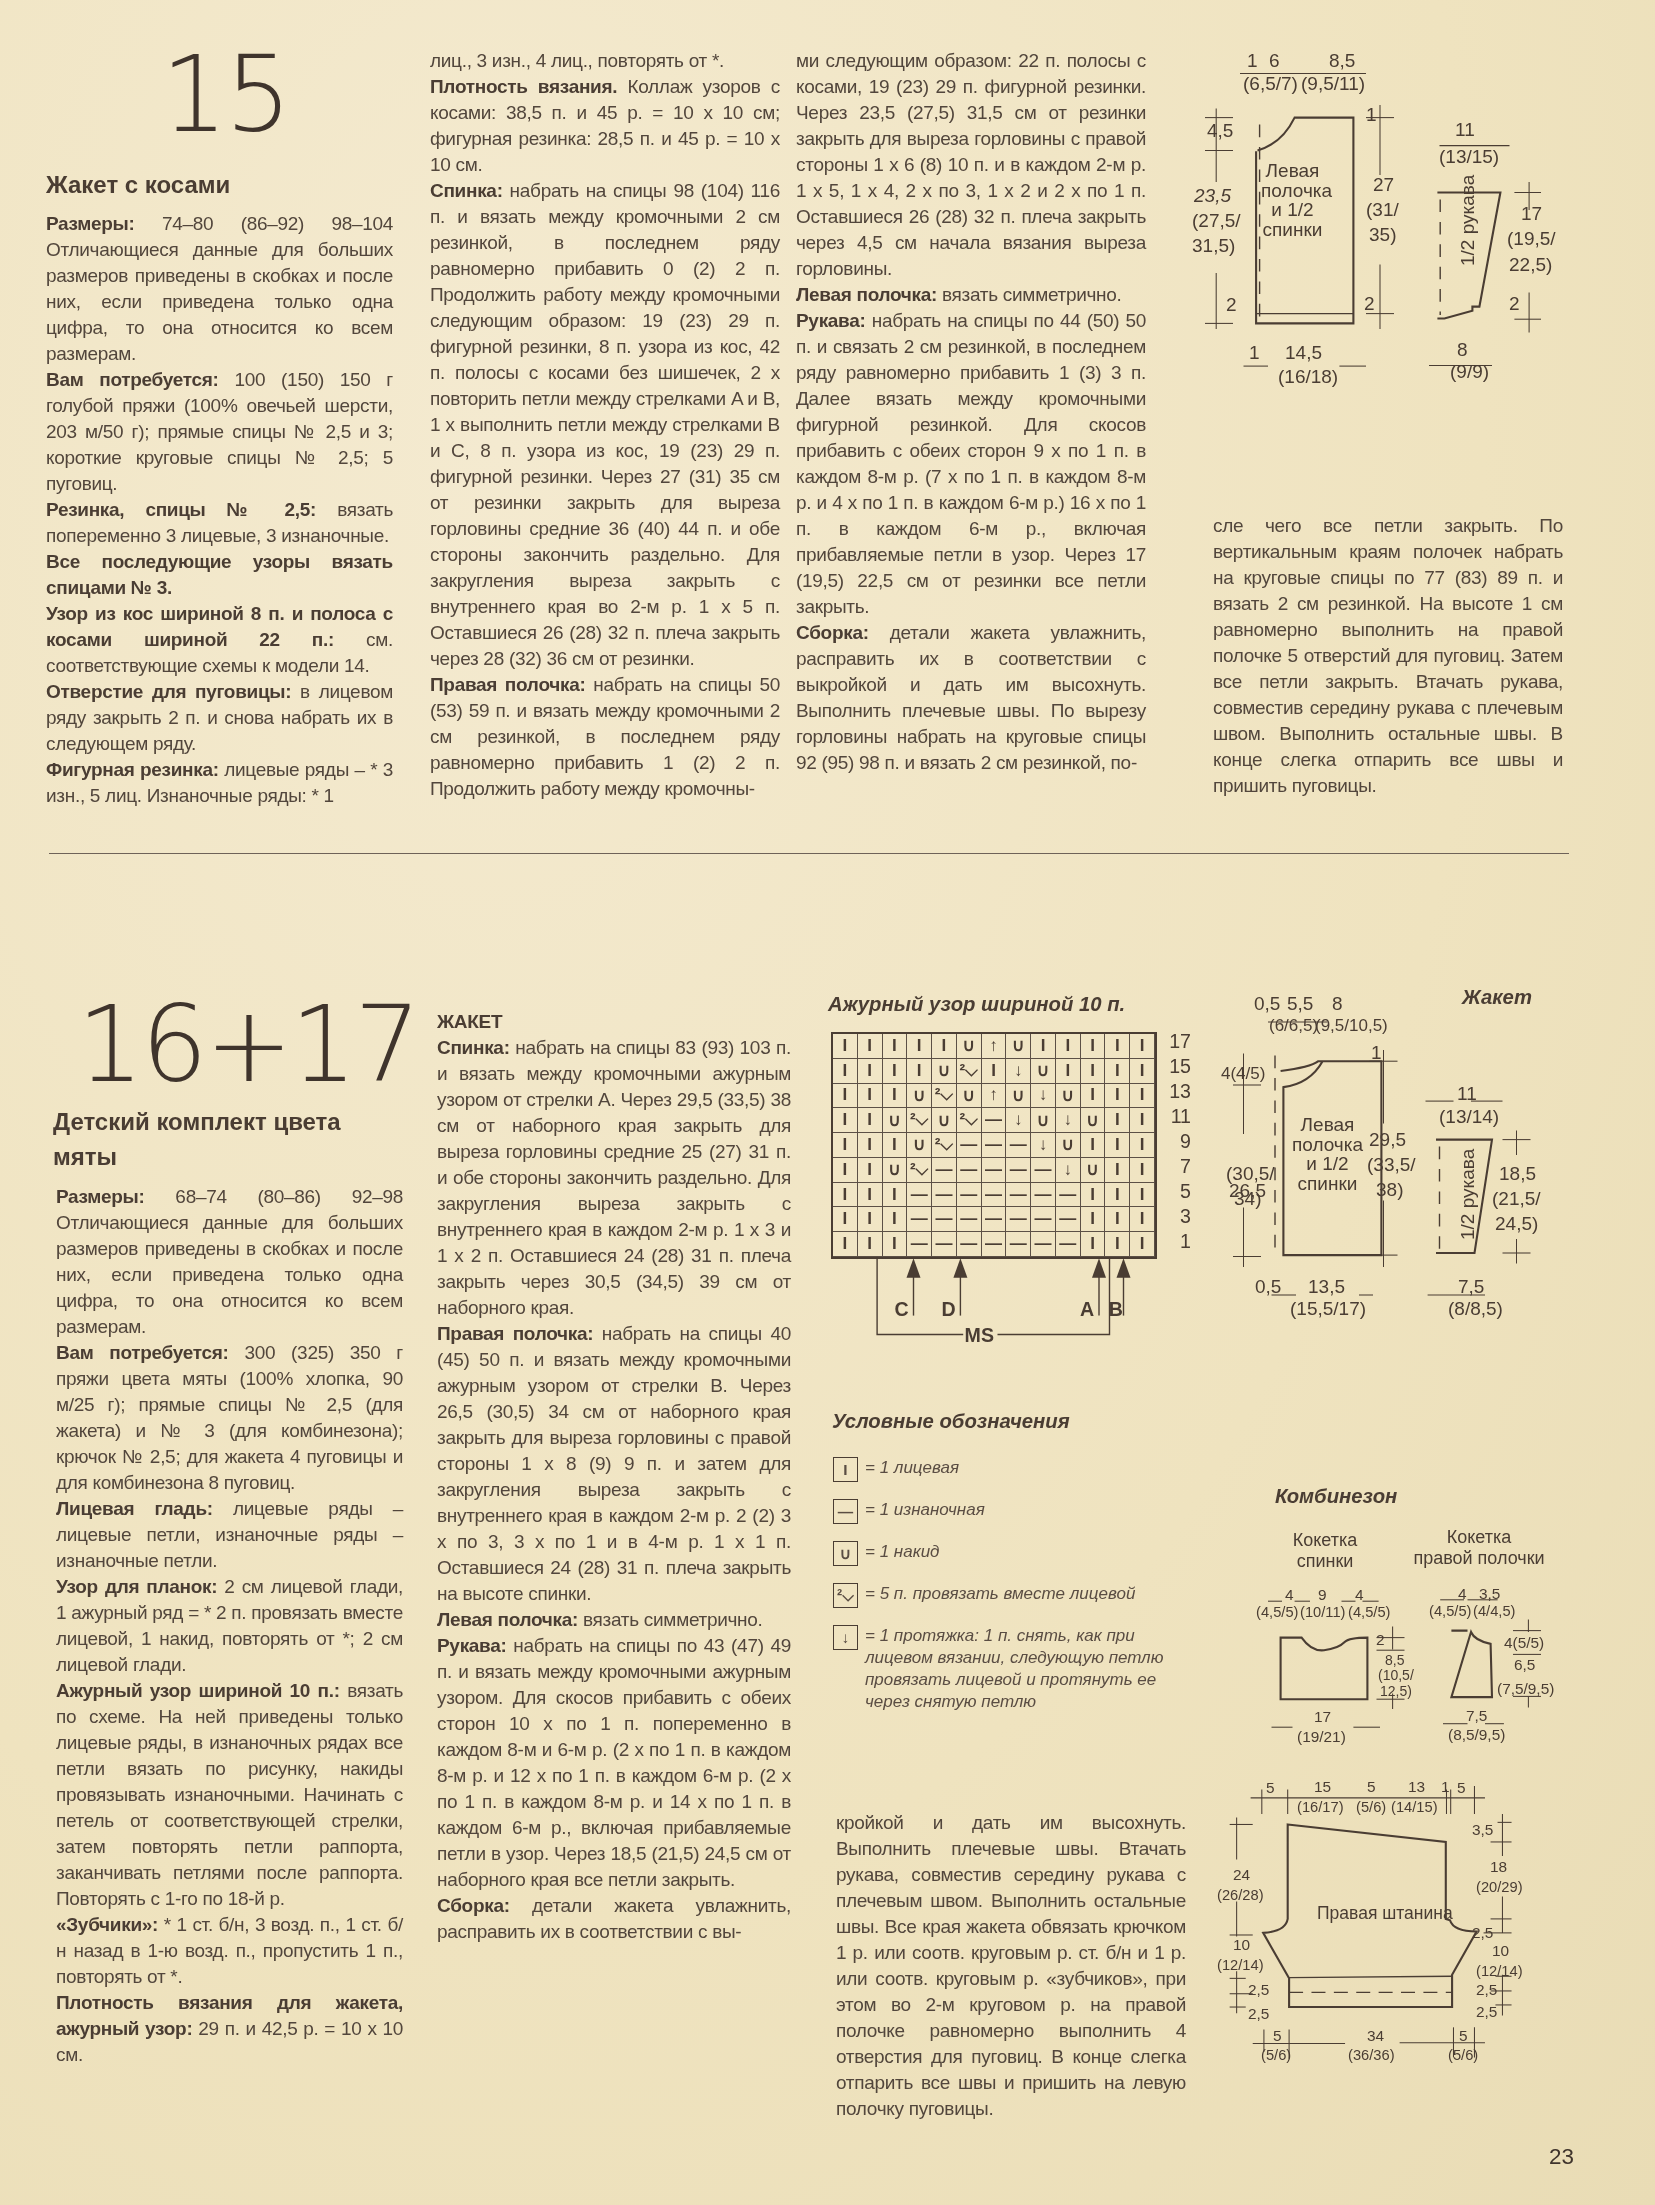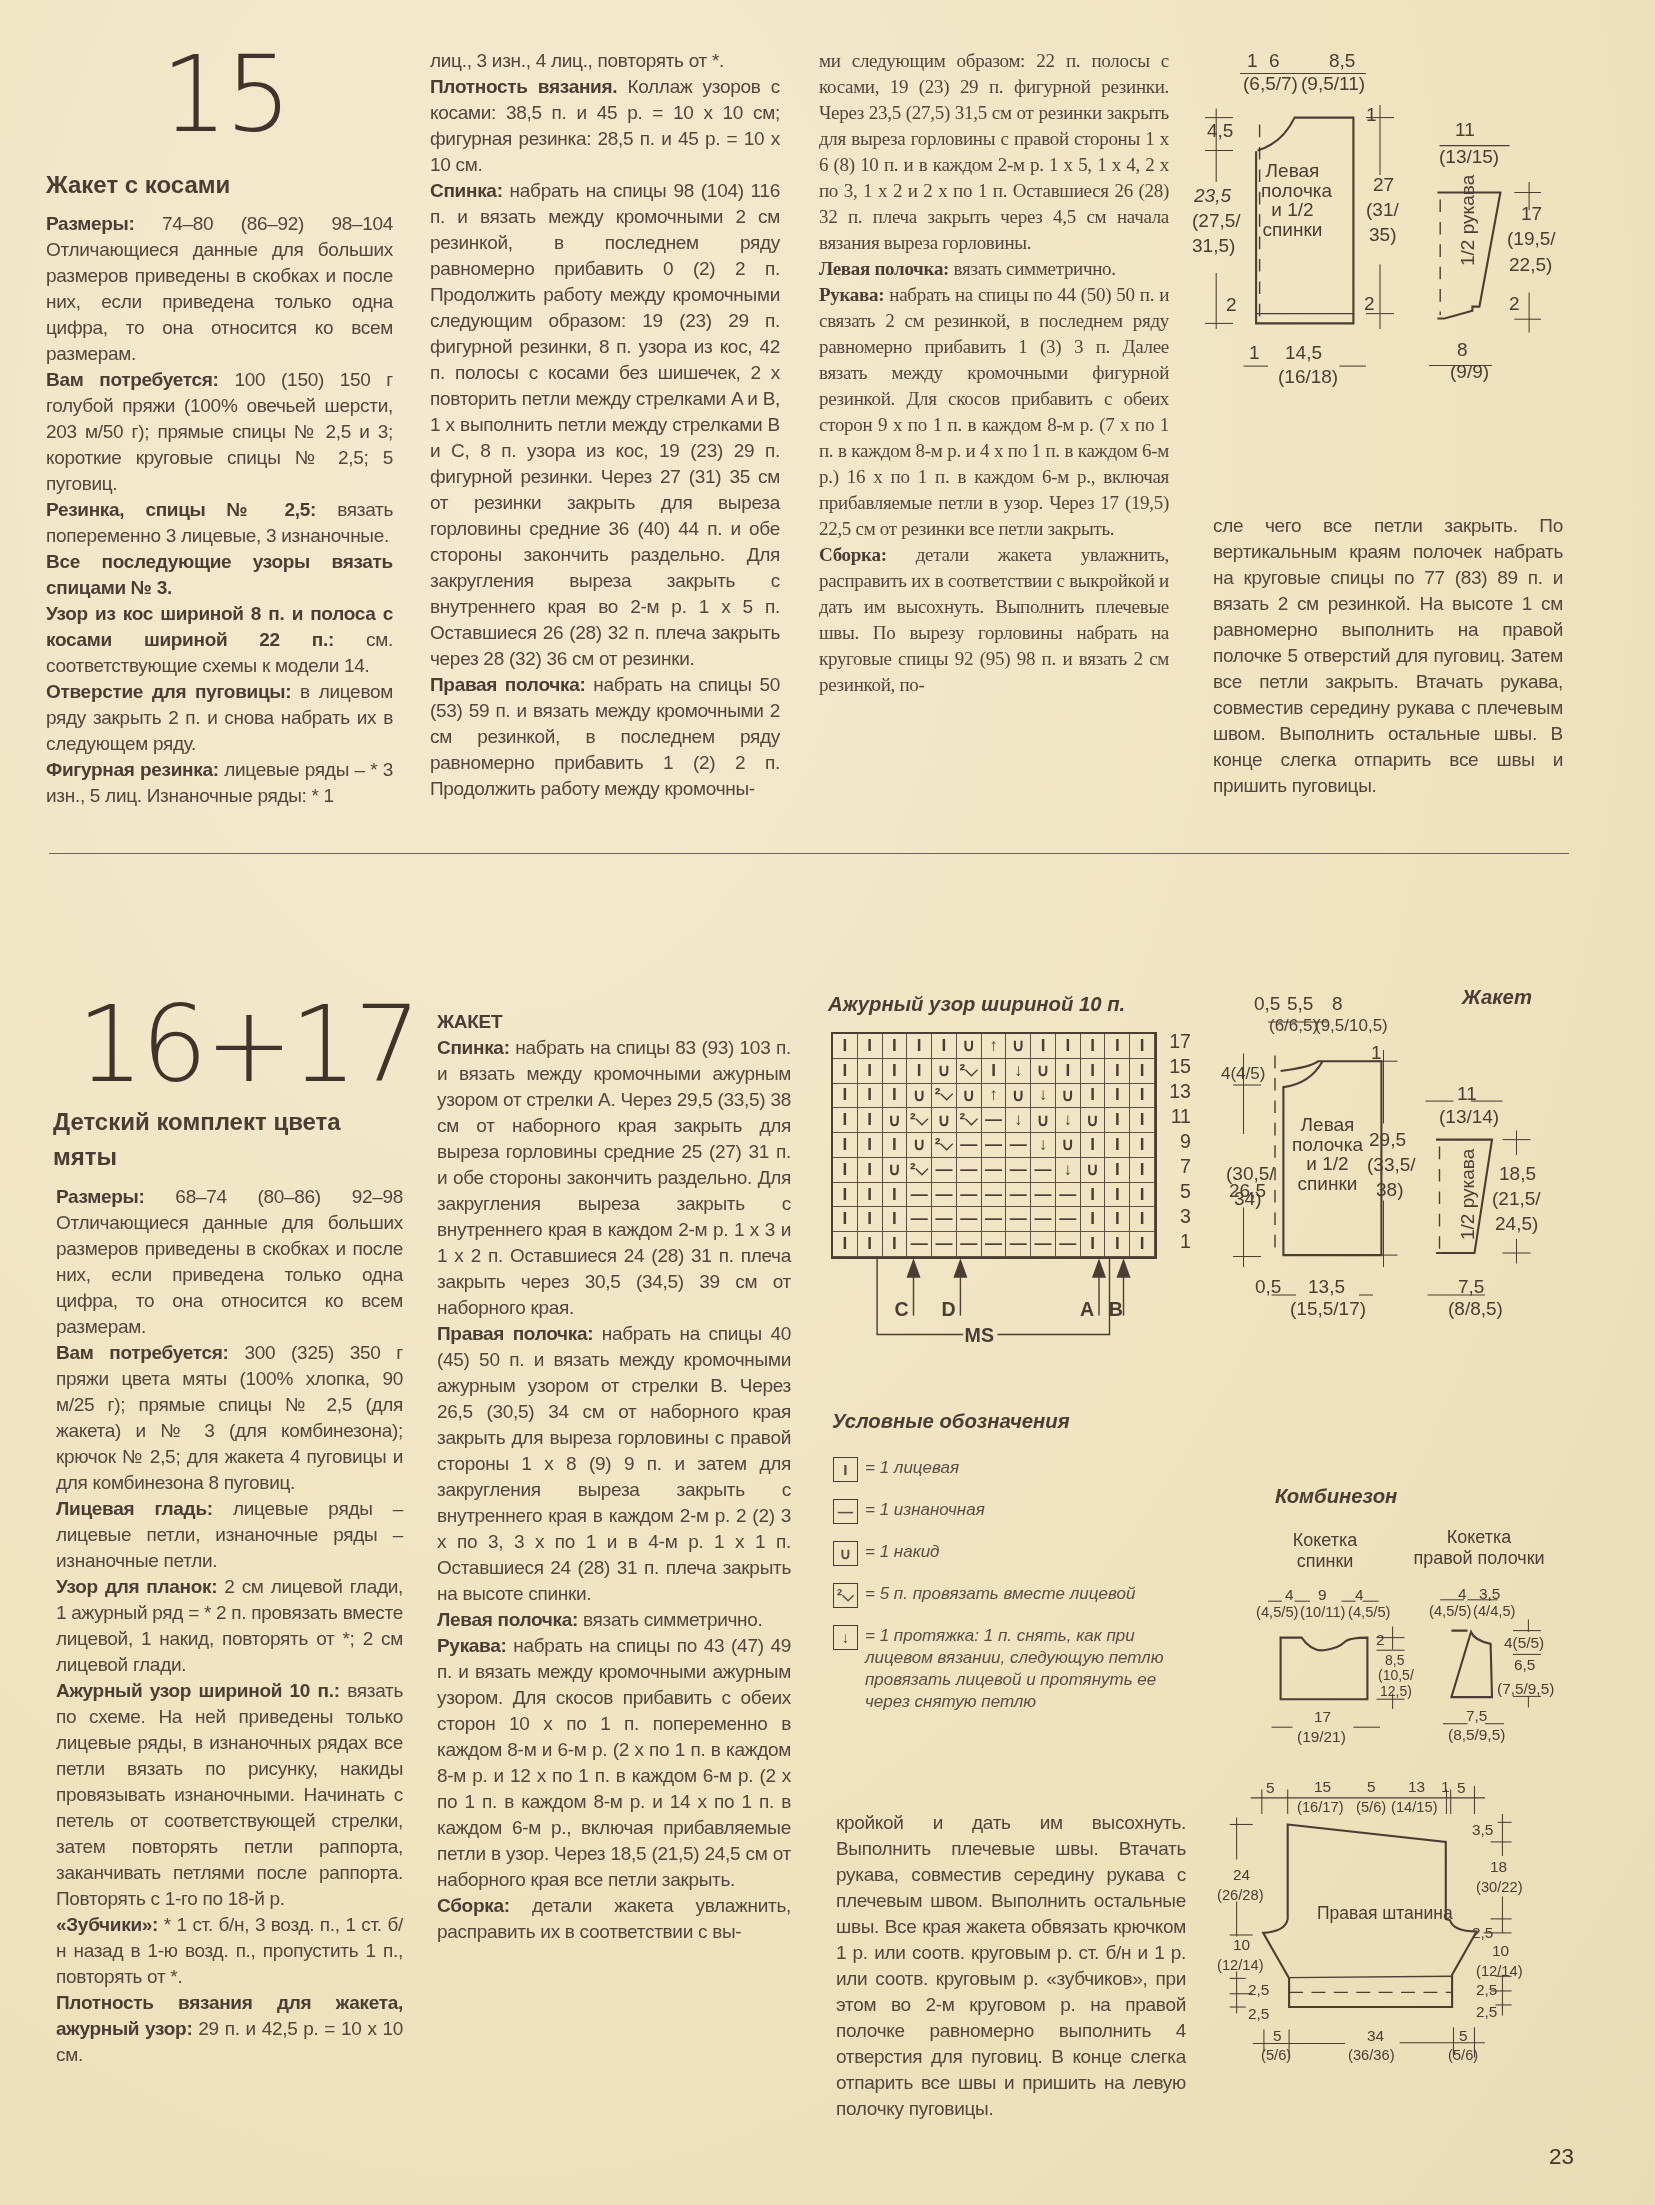--- a/index.html
+++ b/index.html
@@ -84,21 +84,21 @@
     <p><b>Узор из кос шириной 8 п. и полоса с косами шириной 22 п.:</b><span> см. соответствующие схемы к модели 14.</span></p>
     <p><b>Отверстие для пуговицы:</b><span> в лицевом ряду закрыть 2 п. и снова набрать их в следующем ряду.</span></p>
     <p><b>Фигурная резинка:</b><span> лицевые ряды – * 3 изн., 5 лиц. Изнаночные ряды: * 1</span></p>
   </div>
 <div class="col" style="left:430px;top:48px;width:350px;">
     <p><span>лиц., 3 изн., 4 лиц., повторять от *.</span></p>
     <p><b>Плотность вязания.</b><span> Коллаж узоров с косами: 38,5 п. и 45 р. = 10 х 10 см; фигурная резинка: 28,5 п. и 45 р. = 10 х 10 см.</span></p>
     <p><b>Спинка:</b><span> набрать на спицы 98 (104) 116 п. и вязать между кромочными 2 см резинкой, в последнем ряду равномерно прибавить 0 (2) 2 п. Продолжить работу между кромочными следующим образом: 19 (23) 29 п. фигурной резинки, 8 п. узора из кос, 42 п. полосы с косами без шишечек, 2 х повторить петли между стрелками A и B, 1 х выполнить петли между стрелками B и C, 8 п. узора из кос, 19 (23) 29 п. фигурной резинки. Через 27 (31) 35 см от резинки закрыть для выреза горловины средние 36 (40) 44 п. и обе стороны закончить раздельно. Для закругления выреза закрыть с внутреннего края во 2-м р. 1 х 5 п. Оставшиеся 26 (28) 32 п. плеча закрыть через 28 (32) 36 см от резинки.</span></p>
     <p><b>Правая полочка:</b><span> набрать на спицы 50 (53) 59 п. и вязать между кромочными 2 см резинкой, в последнем ряду равномерно прибавить 1 (2) 2 п. Продолжить работу между кромочны-</span></p>
   </div>
-<div class="col" style="left:819px;top:48px;width:350px;font-family:Liberation Serif, serif;">
+<div class="col" style="left:796px;top:48px;width:350px;">
     <p><span>ми следующим образом: 22 п. полосы с косами, 19 (23) 29 п. фигурной резинки. Через 23,5 (27,5) 31,5 см от резинки закрыть для выреза горловины с правой стороны 1 х 6 (8) 10 п. и в каждом 2-м р. 1 х 5, 1 х 4, 2 х по 3, 1 х 2 и 2 х по 1 п. Оставшиеся 26 (28) 32 п. плеча закрыть через 4,5 см начала вязания выреза горловины.</span></p>
     <p><b>Левая полочка:</b><span> вязать симметрично.</span></p>
     <p><b>Рукава:</b><span> набрать на спицы по 44 (50) 50 п. и связать 2 см резинкой, в последнем ряду равномерно прибавить 1 (3) 3 п. Далее вязать между кромочными фигурной резинкой. Для скосов прибавить с обеих сторон 9 х по 1 п. в каждом 8-м р. (7 х по 1 п. в каждом 8-м р. и 4 х по 1 п. в каждом 6-м р.) 16 х по 1 п. в каждом 6-м р., включая прибавляемые петли в узор. Через 17 (19,5) 22,5 см от резинки все петли закрыть.</span></p>
     <p><b>Сборка:</b><span> детали жакета увлажнить, расправить их в соответствии с выкройкой и дать им высохнуть. Выполнить плечевые швы. По вырезу горловины набрать на круговые спицы 92 (95) 98 п. и вязать 2 см резинкой, по-</span></p>
   </div>
 <div class="col" style="left:1213px;top:513px;width:350px;">
     <p><span>сле чего все петли закрыть. По вертикальным краям полочек набрать на круговые спицы по 77 (83) 89 п. и вязать 2 см резинкой. На высоте 1 см равномерно выполнить на правой полочке 5 отверстий для пуговиц. Затем все петли закрыть. Втачать рукава, совместив середину рукава с плечевым швом. Выполнить остальные швы. В конце слегка отпарить все швы и пришить пуговицы.</span></p>
   </div>
 
 <svg style="left:1191px;top:42px;" width="420" height="350" viewBox="0 0 600 500">
@@ -538,21 +538,21 @@
 <div class="dlabel" style="left:1391px;top:1797px;font-size:14.7px;">(14/15)</div>
 <div class="dlabel" style="left:1233px;top:1864px;font-size:15.4px;">24</div>
 <div class="dlabel" style="left:1217px;top:1885px;font-size:14.7px;">(26/28)</div>
 <div class="dlabel" style="left:1233px;top:1934px;font-size:15.4px;">10</div>
 <div class="dlabel" style="left:1217px;top:1955px;font-size:14.7px;">(12/14)</div>
 <div class="dlabel" style="left:1248px;top:1979px;font-size:15.4px;">2,5</div>
 <div class="dlabel" style="left:1248px;top:2003px;font-size:15.4px;">2,5</div>
 <div class="dlabel" style="left:1317px;top:1903px;font-size:17.5px;">Правая штанина</div>
 <div class="dlabel" style="left:1472px;top:1819px;font-size:15.4px;">3,5</div>
 <div class="dlabel" style="left:1490px;top:1856px;font-size:15.4px;">18</div>
-<div class="dlabel" style="left:1476px;top:1877px;font-size:14.7px;">(30/22)</div>
+<div class="dlabel" style="left:1476px;top:1877px;font-size:14.7px;">(20/29)</div>
 <div class="dlabel" style="left:1472px;top:1922px;font-size:15.4px;">2,5</div>
 <div class="dlabel" style="left:1492px;top:1940px;font-size:15.4px;">10</div>
 <div class="dlabel" style="left:1476px;top:1961px;font-size:14.7px;">(12/14)</div>
 <div class="dlabel" style="left:1476px;top:1979px;font-size:15.4px;">2,5</div>
 <div class="dlabel" style="left:1476px;top:2001px;font-size:15.4px;">2,5</div>
 <div class="dlabel" style="left:1273px;top:2025px;font-size:15.4px;">5</div>
 <div class="dlabel" style="left:1367px;top:2025px;font-size:15.4px;">34</div>
 <div class="dlabel" style="left:1459px;top:2025px;font-size:15.4px;">5</div>
 <div class="dlabel" style="left:1261px;top:2045px;font-size:14.7px;">(5/6)</div>
 <div class="dlabel" style="left:1348px;top:2045px;font-size:14.7px;">(36/36)</div>

